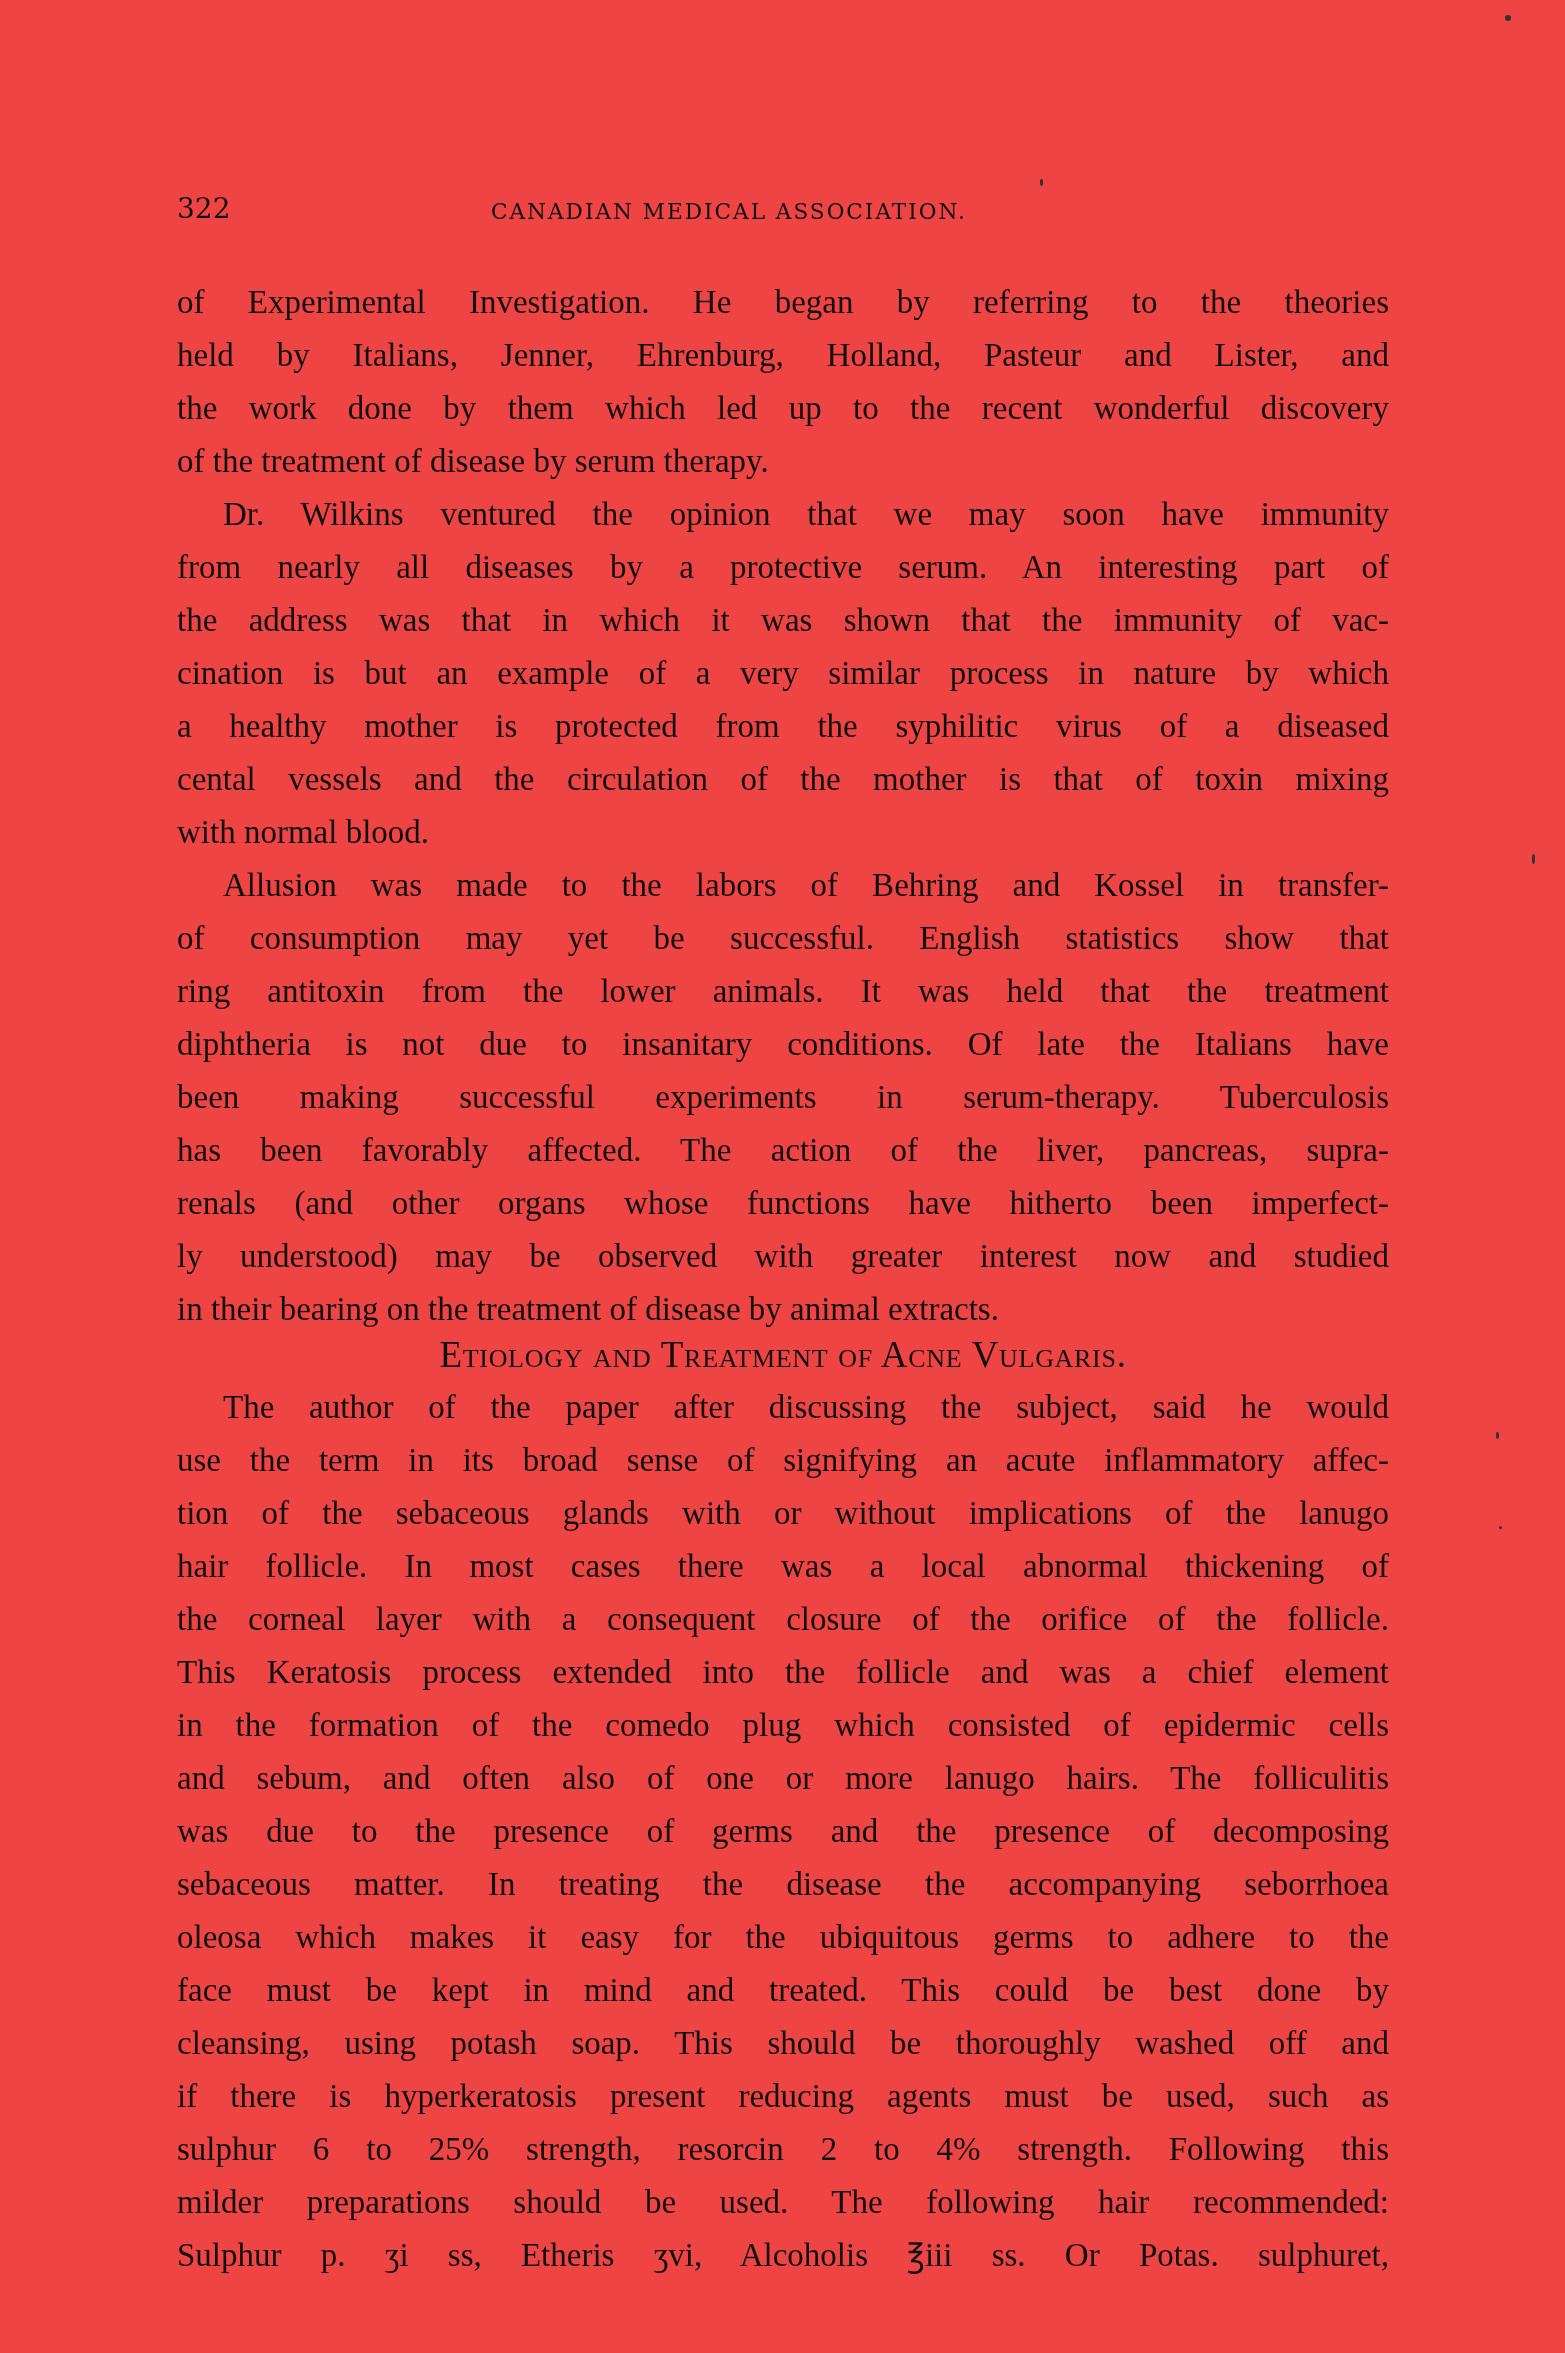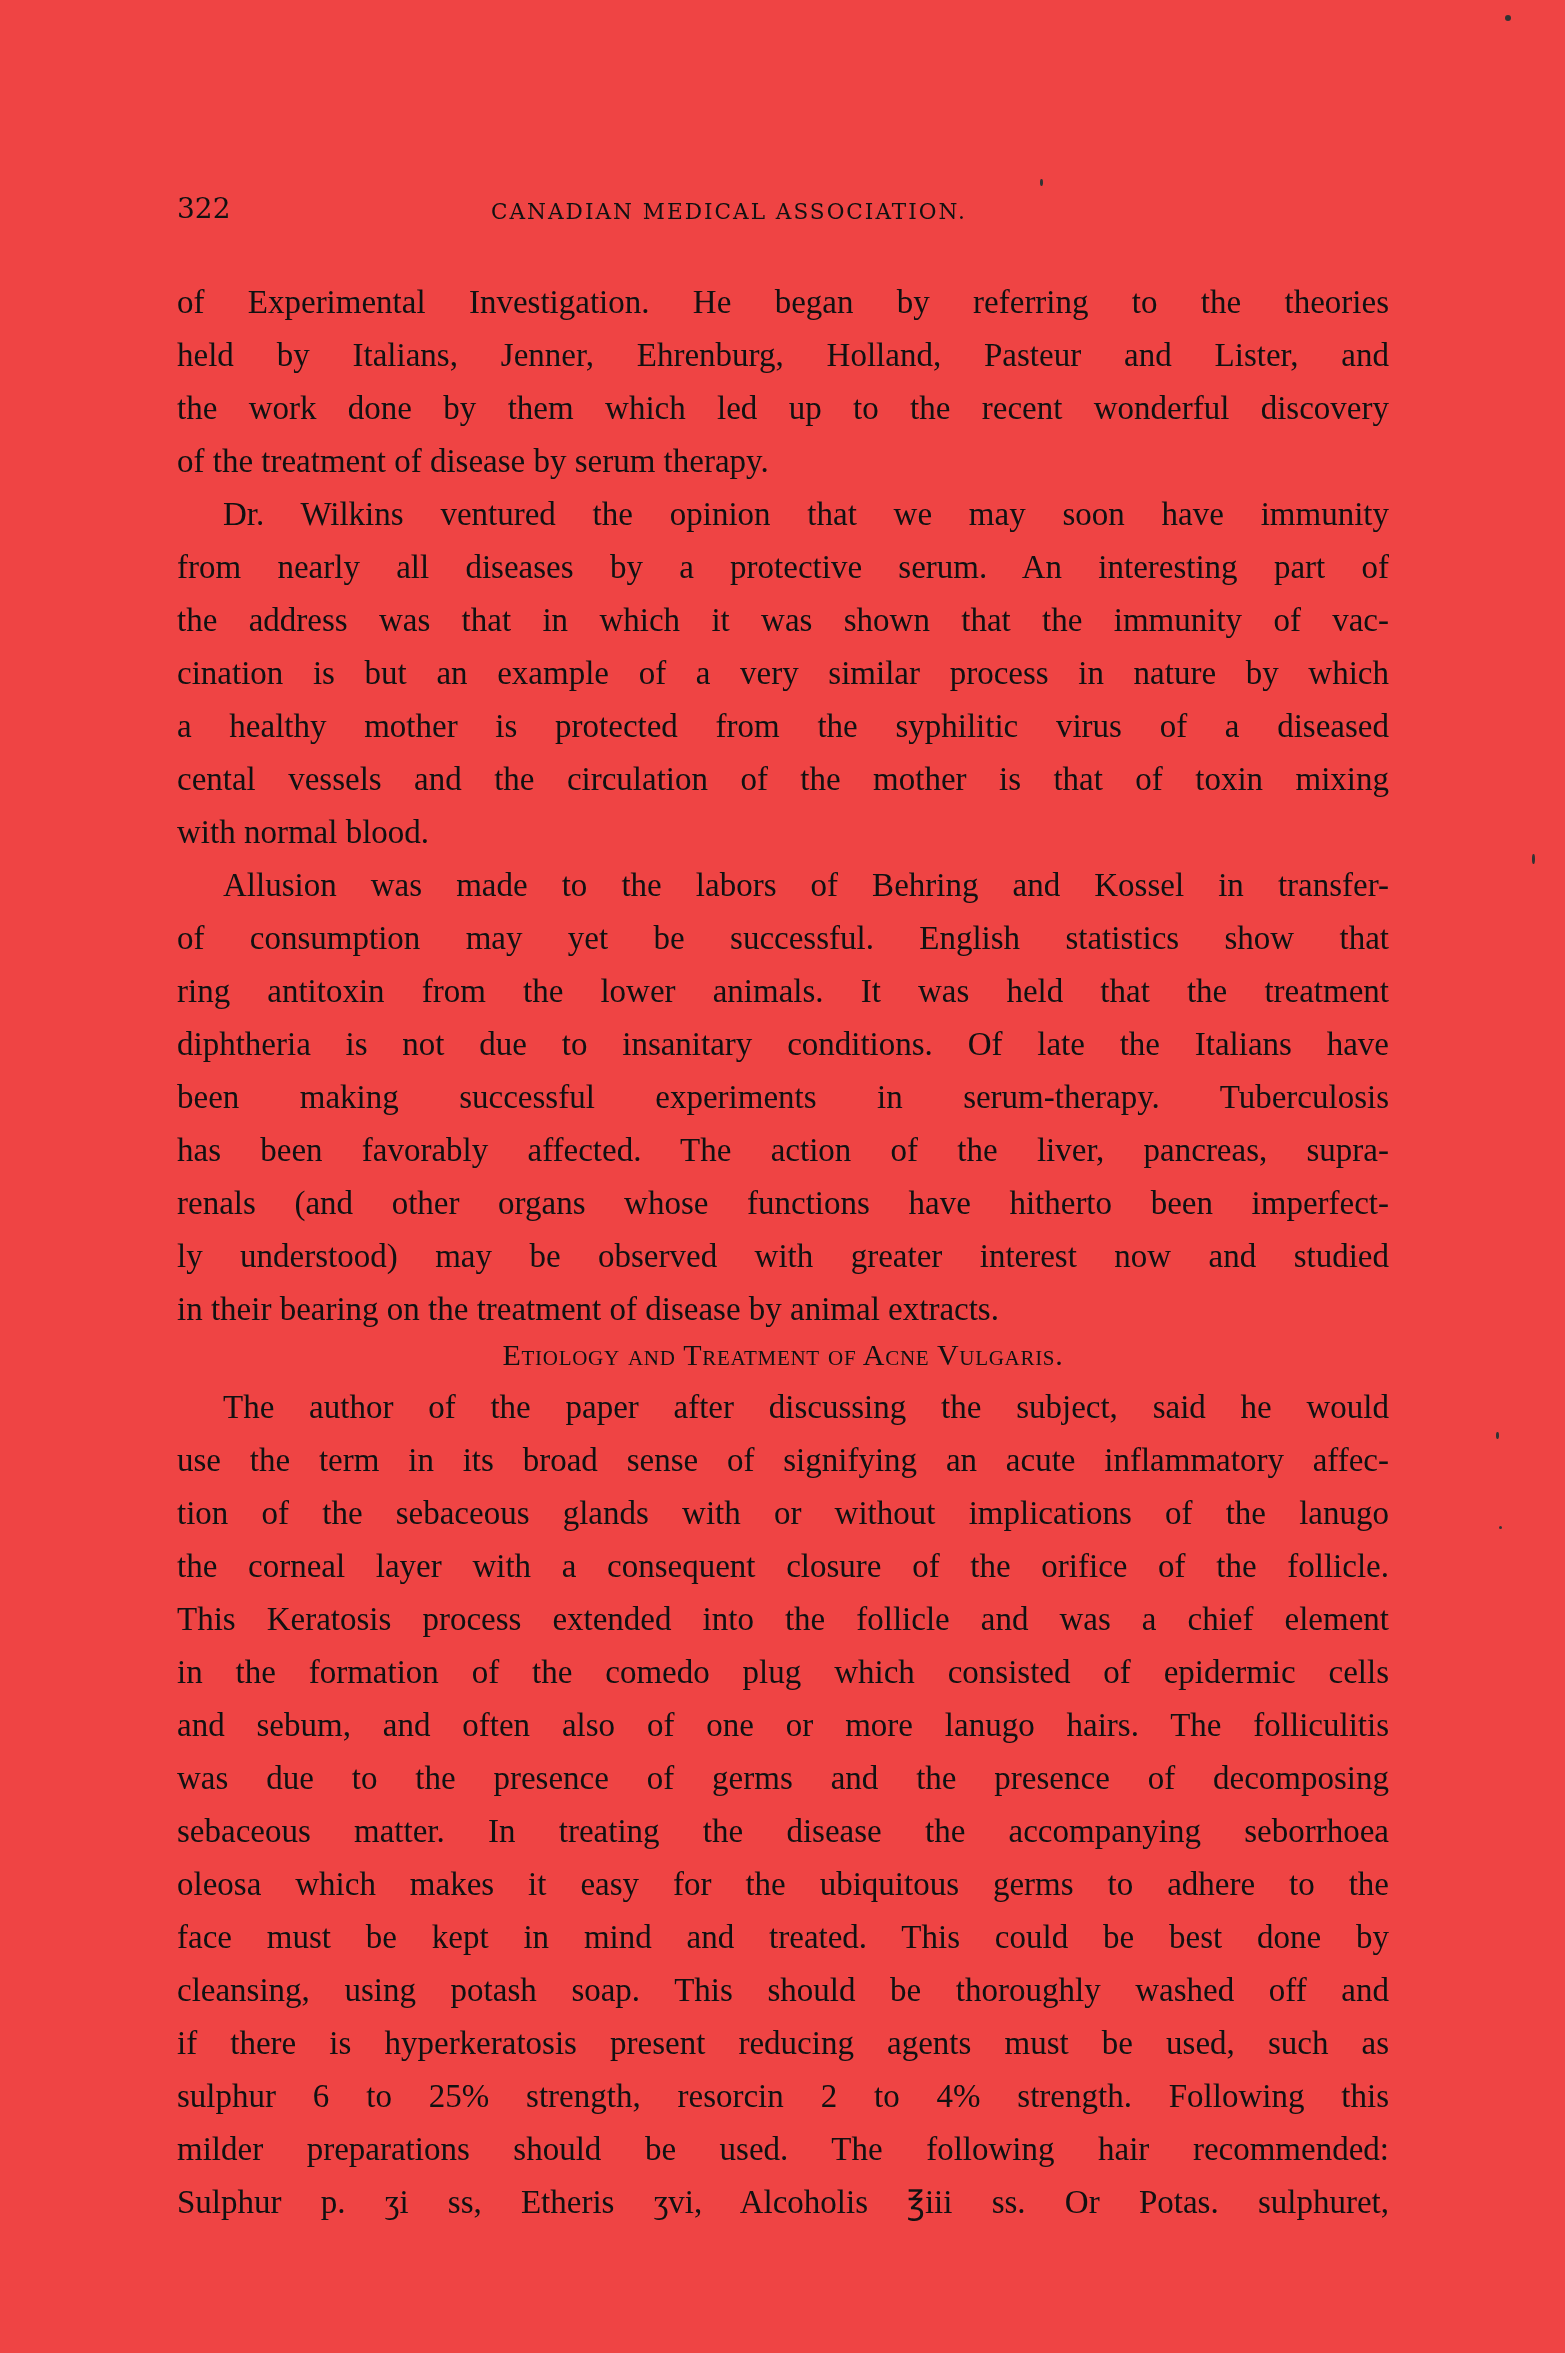--- a/index.html
+++ b/index.html
@@ -5,21 +5,21 @@
   html, body { margin: 0; padding: 0; background: #ffffff; }
   body { width: 1566px; height: 2354px; position: relative; overflow: hidden; }
   .page { position: absolute; left: 0; top: 0; width: 1566px; height: 2354px; background: #ef4444; }
   .running-head { position: absolute; top: 192px; left: 177px; width: 1216px; height: 41px; font-family: "DejaVu Serif", serif; color: #111; }
   .page-number { position: absolute; left: 0; top: 0; font-size: 28px; }
   .journal-title { position: absolute; left: 314px; top: 6.8px; font-size: 21.6px; letter-spacing: 2px; }
   .body-text { position: absolute; left: 177px; top: 272px; width: 1212px; font-family: "Liberation Serif", serif; font-size: 33px; line-height: 45px; color: #111; }
   .line { display: block; white-space: nowrap; text-align: justify; text-align-last: justify; height: 45px; margin-top: 8px; }
   .line.last { text-align-last: left; }
   .line.indent { padding-left: 46px; }
-  .heading { display: block; text-align: right; height: 45px; font-variant: small-caps; font-size: 30px; letter-spacing: 0.7px; text-align-last: center; }
+  .heading { display: block; text-align: right; height: 45px; font-variant: small-caps; font-size: 37px; letter-spacing: 0.7px; text-align-last: center; }
   .speck { position: absolute; background: #333; border-radius: 50%; }
 </style>
 </head>
 <body>
 
 <div class="page">
 
   <div class="running-head">
     <span class="page-number">322</span>
     <span class="journal-title">CANADIAN MEDICAL ASSOCIATION.</span>
@@ -48,20 +48,21 @@
     <span class="line">has been favorably affected.  The action of the liver, pancreas, supra-</span>
     <span class="line">renals (and other organs whose functions have hitherto been imperfect-</span>
     <span class="line">ly understood) may be observed with greater interest now and studied</span>
     <span class="line last">in their bearing on the treatment of disease by animal extracts.</span>
 
     <span class="heading">Etiology and Treatment of Acne Vulgaris.</span>
 
     <span class="line indent">The author of the paper after discussing the subject, said he would</span>
     <span class="line">use the term in its broad sense of signifying an acute inflammatory affec-</span>
     <span class="line">tion of the sebaceous glands with or without implications of the lanugo</span>
+    <span class="line">hair follicle.  In most cases there was a local abnormal thickening of</span>
     <span class="line">the corneal layer with a consequent closure of the orifice of the follicle.</span>
     <span class="line">This Keratosis process extended into the follicle and was a chief element</span>
     <span class="line">in the formation of the comedo plug which consisted of epidermic cells</span>
     <span class="line">and sebum, and often also of one or more lanugo hairs.  The folliculitis</span>
     <span class="line">was due to the presence of germs and the presence of decomposing</span>
     <span class="line">sebaceous matter.  In treating the disease the accompanying seborrhoea</span>
     <span class="line">oleosa which makes it easy for the ubiquitous germs to adhere to the</span>
     <span class="line">face must be kept in mind and treated.  This could be best done by</span>
     <span class="line">cleansing, using potash soap.  This should be thoroughly washed off and</span>
     <span class="line">if there is hyperkeratosis present reducing agents must be used, such as</span>

